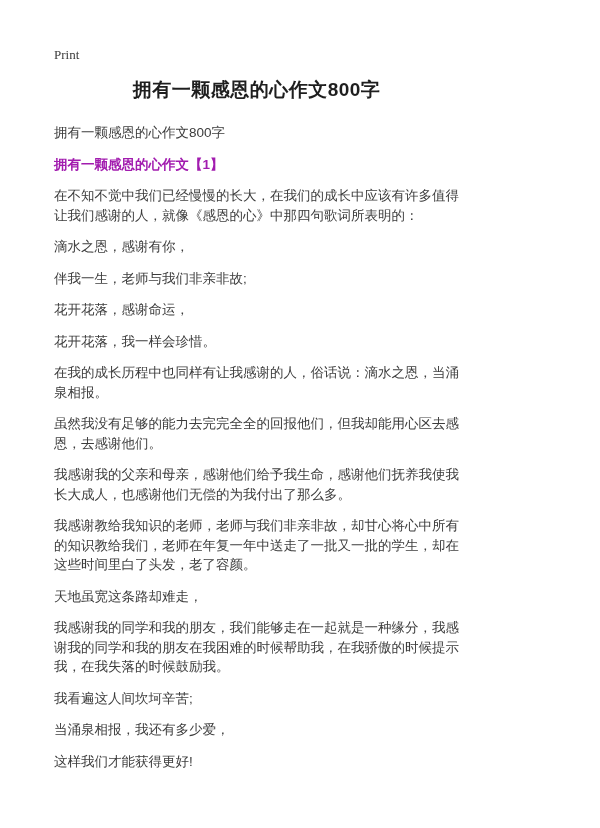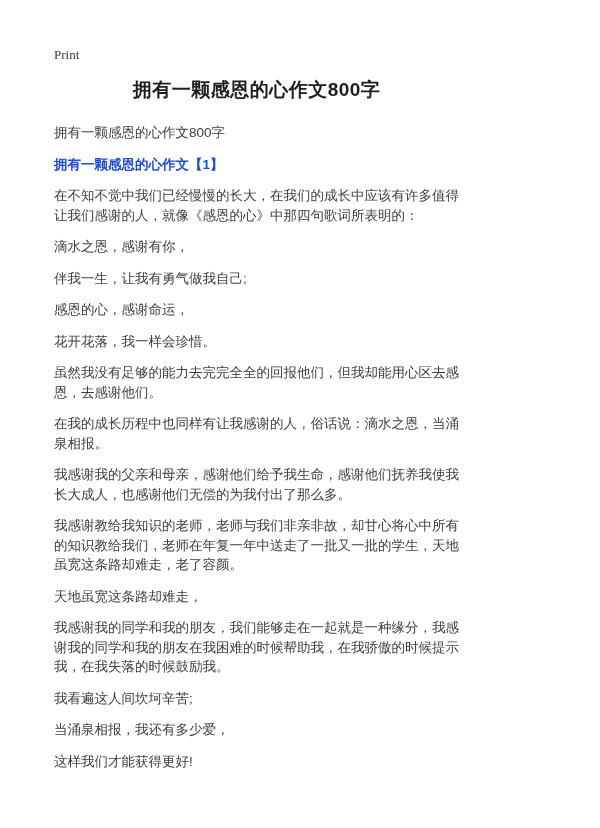--- a/index.html
+++ b/index.html
@@ -36,42 +36,42 @@
   .doc-body p {
     font-size: 13.5px;
     line-height: 19.5px;
     color: #3c3c3c;
     margin: 0 0 12px 0;
     text-align: left;
     word-break: break-all;
   }
   .doc-body p.bold {
     font-weight: bold;
-    color: #1d4ed8;
+    color: #a21caf;
   }
 </style>
 </head>
 <body>
 
 <div class="page">
   <div class="print-link">Print</div>
 
   <h1 class="doc-title">拥有一颗感恩的心作文800字</h1>
 
   <div class="doc-body">
       <p>拥有一颗感恩的心作文800字</p>
       <p class="bold">拥有一颗感恩的心作文【1】</p>
       <p>在不知不觉中我们已经慢慢的长大，在我们的成长中应该有许多值得让我们感谢的人，就像《感恩的心》中那四句歌词所表明的：</p>
       <p>滴水之恩，感谢有你，</p>
-      <p>伴我一生，让我有勇气做我自己;</p>
-      <p>感恩的心，感谢命运，</p>
+      <p>伴我一生，老师与我们非亲非故;</p>
+      <p>花开花落，感谢命运，</p>
       <p>花开花落，我一样会珍惜。</p>
+      <p>在我的成长历程中也同样有让我感谢的人，俗话说：滴水之恩，当涌泉相报。</p>
       <p>虽然我没有足够的能力去完完全全的回报他们，但我却能用心区去感恩，去感谢他们。</p>
-      <p>在我的成长历程中也同样有让我感谢的人，俗话说：滴水之恩，当涌泉相报。</p>
       <p>我感谢我的父亲和母亲，感谢他们给予我生命，感谢他们抚养我使我长大成人，也感谢他们无偿的为我付出了那么多。</p>
-      <p>我感谢教给我知识的老师，老师与我们非亲非故，却甘心将心中所有的知识教给我们，老师在年复一年中送走了一批又一批的学生，天地虽宽这条路却难走，老了容颜。</p>
+      <p>我感谢教给我知识的老师，老师与我们非亲非故，却甘心将心中所有的知识教给我们，老师在年复一年中送走了一批又一批的学生，却在这些时间里白了头发，老了容颜。</p>
       <p>天地虽宽这条路却难走，</p>
       <p>我感谢我的同学和我的朋友，我们能够走在一起就是一种缘分，我感谢我的同学和我的朋友在我困难的时候帮助我，在我骄傲的时候提示我，在我失落的时候鼓励我。</p>
       <p>我看遍这人间坎坷辛苦;</p>
       <p>当涌泉相报，我还有多少爱，</p>
       <p>这样我们才能获得更好!</p>
     </div>
 </div>
 
 </body></html>

